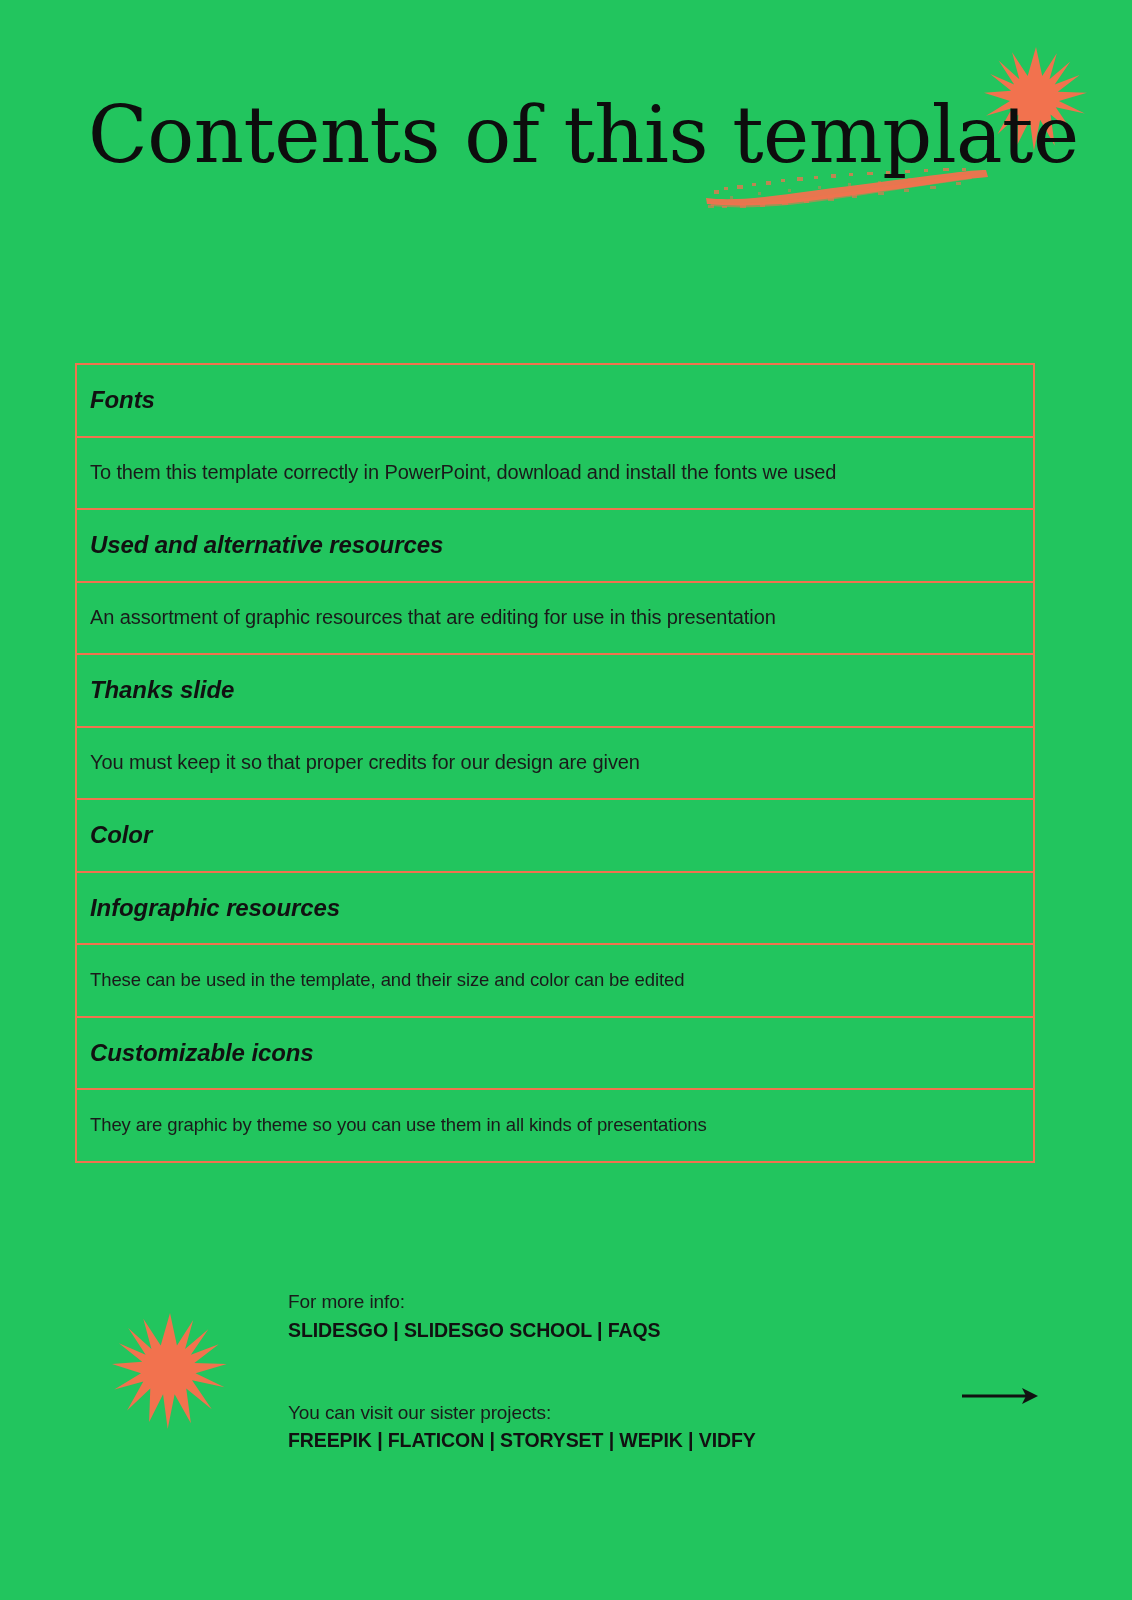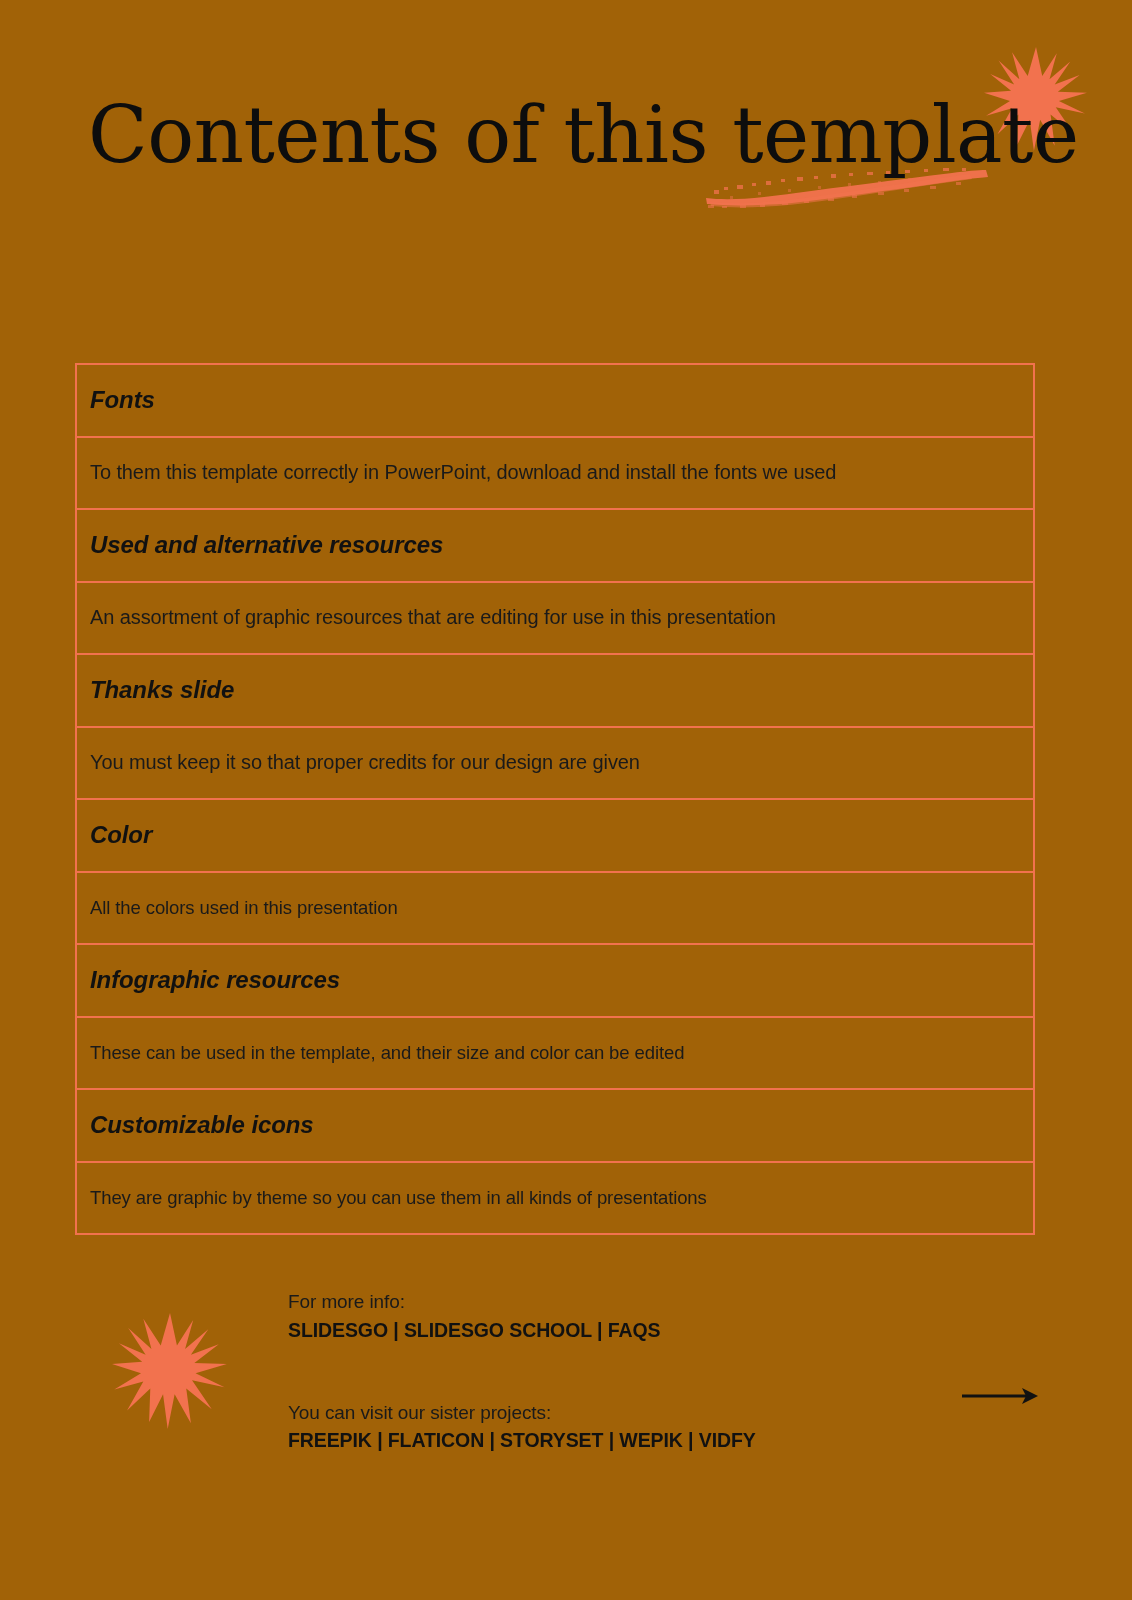--- a/index.html
+++ b/index.html
@@ -12,21 +12,21 @@
     background: #f7f5f3;
     font-family: "Liberation Sans", sans-serif;
     overflow: hidden;
     position: relative;
   }
   .slide {
     position: absolute;
     inset: 0;
     width: 1132px;
     height: 1600px;
-    background: #a16207;
+    background: #22c55e;
   }
 
   
   .title-wrap {
     position: absolute;
     left: 88px;
     top: 96px;
     width: 920px;
     height: 110px;
   }
@@ -236,23 +236,20 @@
       </div>
     <div class="t-row head">
         <span class="cell">Thanks slide</span>
       </div>
     <div class="t-row body">
         <span class="cell">You must keep it so that proper credits for our design are given</span>
       </div>
     <div class="t-row head">
         <span class="cell">Color</span>
       </div>
-    <div class="t-row body small">
-        <span class="cell">All the colors used in this presentation</span>
-      </div>
     <div class="t-row head">
         <span class="cell">Infographic resources</span>
       </div>
     <div class="t-row body small">
         <span class="cell">These can be used in the template, and their size and color can be edited</span>
       </div>
     <div class="t-row head">
         <span class="cell">Customizable icons</span>
       </div>
     <div class="t-row body small">

